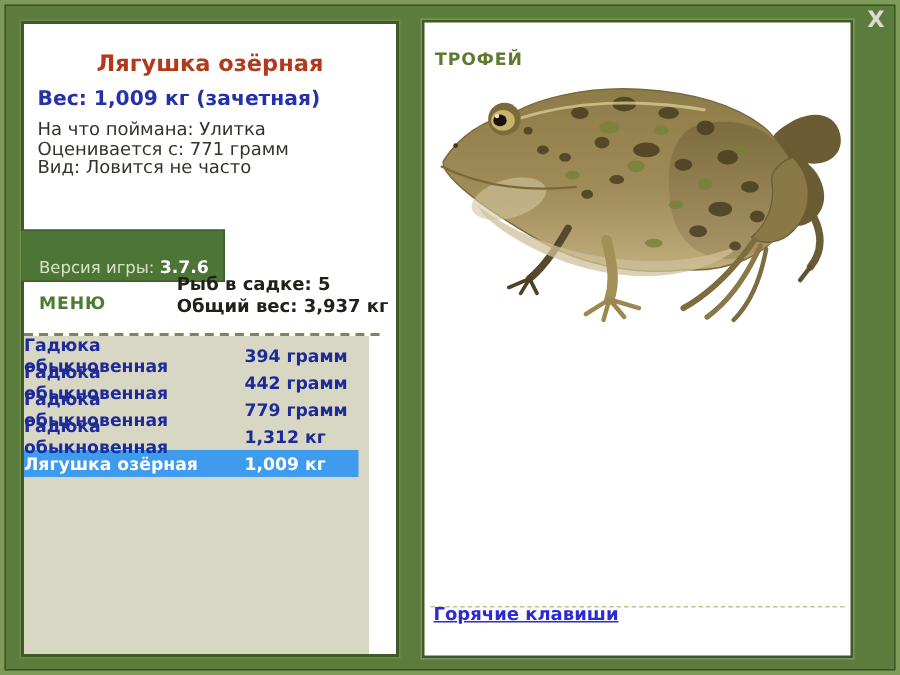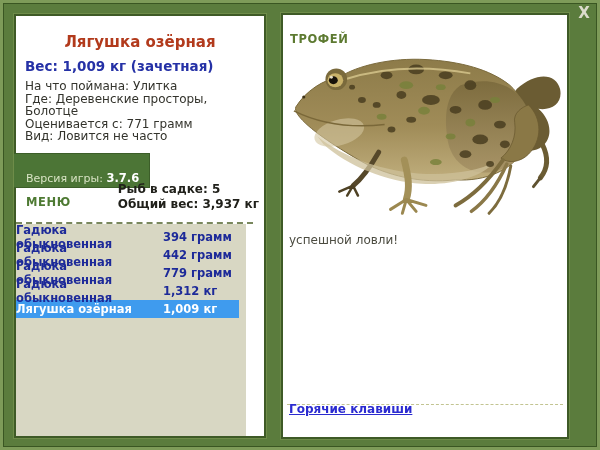--- a/index.html
+++ b/index.html
@@ -65,21 +65,20 @@
 
 <div class="frame"></div>
 
 <div class="close-btn">X</div>
 
 <div class="panel left-panel">
   <div class="catch-title">Лягушка озёрная</div>
   <div class="catch-weight">Вес: 1,009 кг (зачетная)</div>
   <div class="catch-details">
     <div>На что поймана: Улитка</div>
-    <div>Где: Деревенские просторы, Болотце</div>
     <div>Оценивается с: 771 грамм</div>
     <div>Вид: Ловится не часто</div>
   </div>
 
   <div class="version-bar">
     <span>Версия игры:</span>
     <b>3.7.6</b>
   </div>
 
   <div class="menu-summary">
@@ -190,18 +189,17 @@
 
     <path d="M6 66 C30 78 60 84 98 80" stroke="#7a6839" stroke-width="1.5" fill="none"></path>
     <circle cx="16" cy="52" r="1.6" fill="#3f3418"></circle>
     <circle cx="49" cy="34" r="11" fill="#7a6a3c"></circle>
     <ellipse cx="48" cy="35" rx="8" ry="7" fill="#c9b26a"></ellipse>
     <ellipse cx="46" cy="35" rx="4.5" ry="4" fill="#17120a"></ellipse>
     <circle cx="44" cy="32" r="1.5" fill="#e8e0c8"></circle>
   </svg>
 
   <div class="trophy-message">
-    <div>успешной ловли!</div>
   </div>
 
   <div class="sep-dashed"></div>
   <a class="hotkeys-link">Горячие клавиши</a>
 </div>
 
 </body></html>

